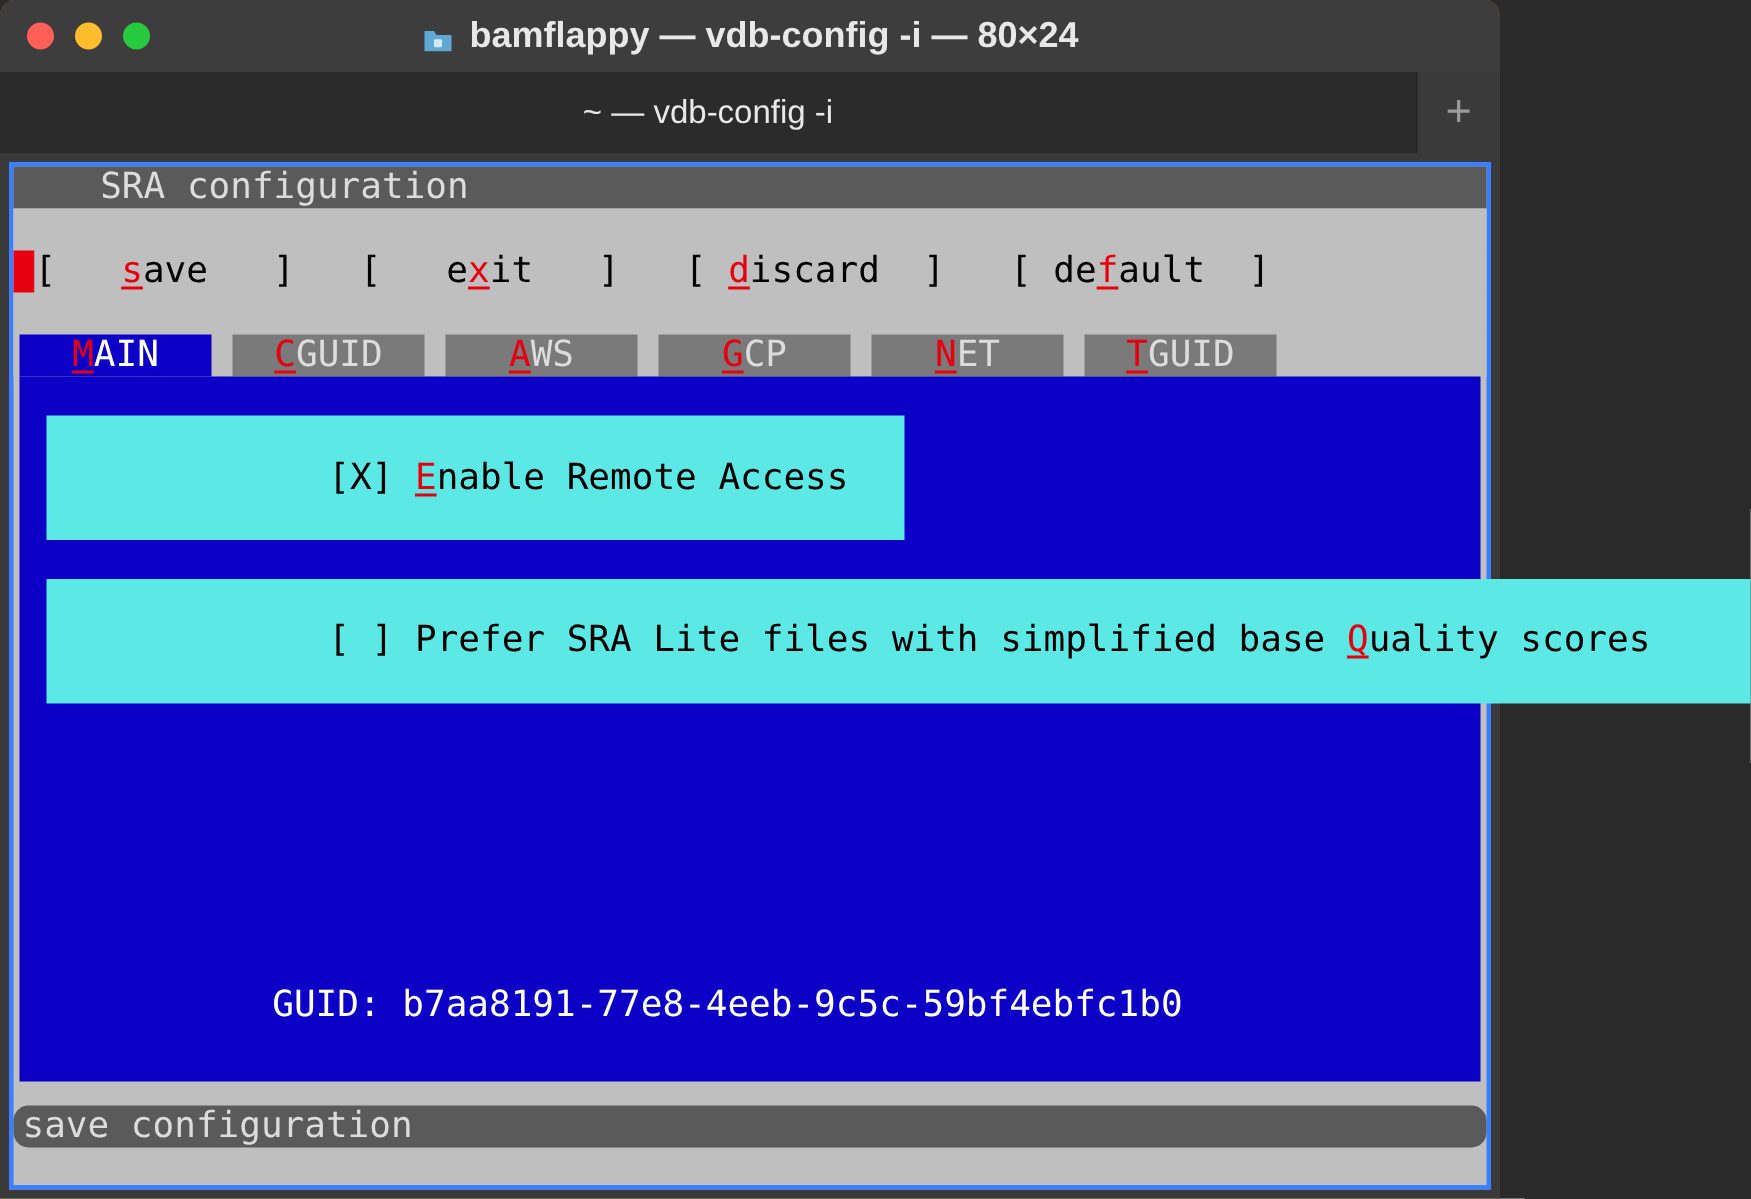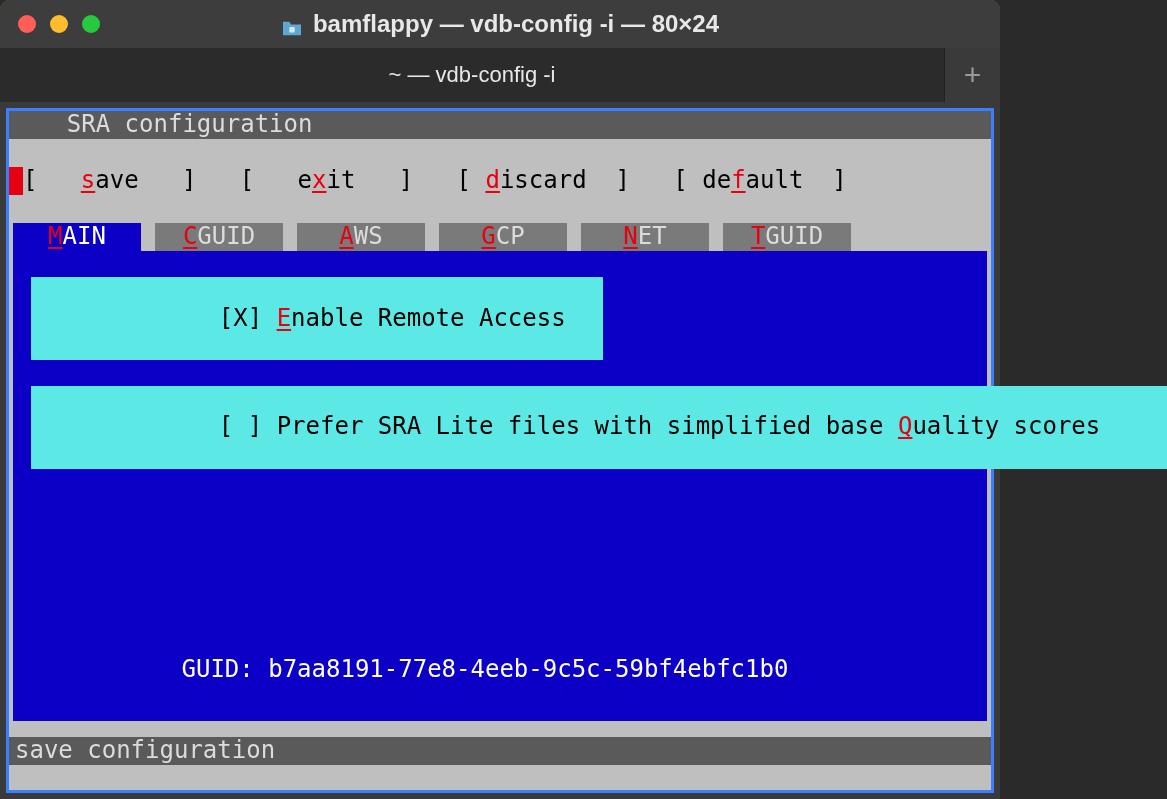--- a/index.html
+++ b/index.html
@@ -176,20 +176,21 @@
 
   .status-row {
     background: #5a5a5a;
     color: #dcdcdc;
     padding-left: 6px;
     height: 28px;
     display: flex;
     align-items: center;
     white-space: pre;
     margin-top: 2px;
+    border-radius: 10px;
   }
 
 </style>
 </head>
 <body>
 
 <div class="window">
 
   <div class="titlebar">
     <div class="traffic-lights">

